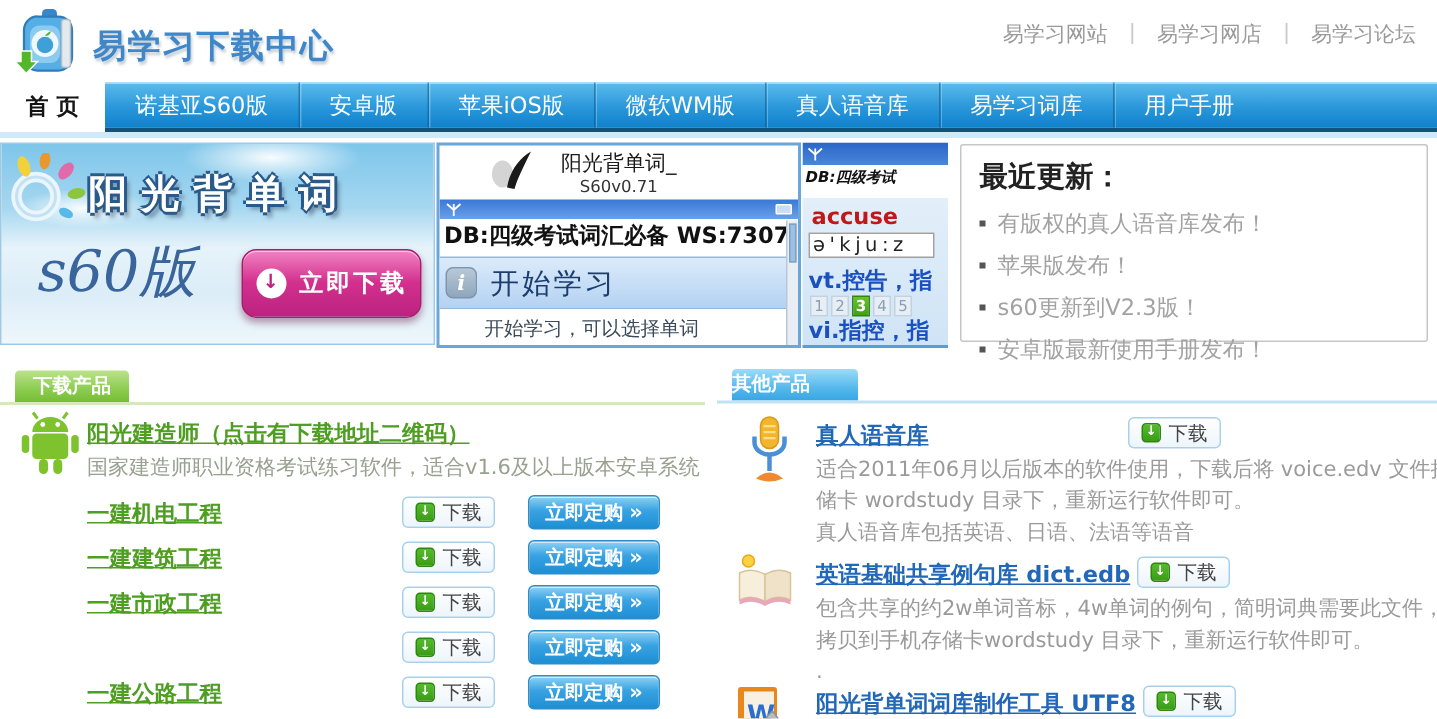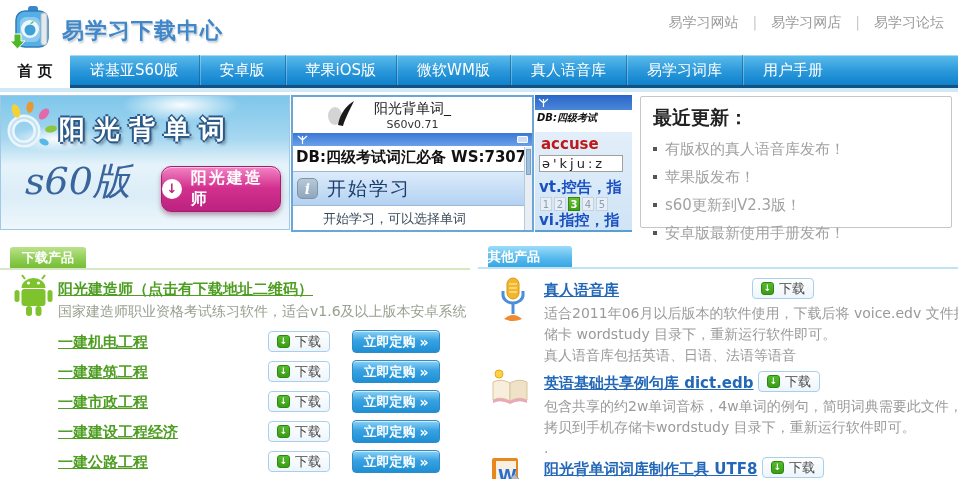--- a/index.html
+++ b/index.html
@@ -177,21 +177,21 @@
         <ellipse cx="27" cy="5" rx="3.5" ry="6" fill="#e89830" transform="rotate(8 27 5)"></ellipse>
         <ellipse cx="41" cy="12" rx="4" ry="6.5" fill="#e06aaa" transform="rotate(40 41 12)"></ellipse>
         <ellipse cx="48" cy="27" rx="3.5" ry="6" fill="#8cc63f" transform="rotate(80 48 27)"></ellipse>
         <ellipse cx="41" cy="40" rx="3" ry="5" fill="#58b8e8" transform="rotate(115 41 40)"></ellipse>
       </svg>
     </span>
     <div class="promo-title">阳光背单词</div>
     <div class="promo-edition">s60版</div>
     <div class="promo-btn">
       <span class="promo-btn-ico">↓</span>
-      <span class="promo-btn-label">阳光建造师</span>
+      <span class="promo-btn-label">立即下载</span>
     </div>
   </div>
 
   <div class="phone1">
     <div class="p1-header">
       <span class="p1-logo">
         <svg width="30" height="28" viewBox="0 0 30 28">
           <ellipse cx="10" cy="17" rx="7" ry="9" fill="#d4d4d4"></ellipse>
           <path d="M13 26 C15 14 22 6 29 2 C24 12 20 20 18 27 Z" fill="#1a1a1a"></path>
         </svg>
@@ -297,21 +297,20 @@
     <span class="btn-dl row-btn-pos">
         <span class="dl-ico">↓</span>
         <span>下载</span>
       </span>
     <span class="btn-order">
         <span>立即定购</span>
         <span class="order-arrow">»</span>
       </span>
   </div>
   <div class="dl-row" style="top:420px;">
-    <span class="dl-link">一建建设工程经济</span>
     <span class="btn-dl row-btn-pos">
         <span class="dl-ico">↓</span>
         <span>下载</span>
       </span>
     <span class="btn-order">
         <span>立即定购</span>
         <span class="order-arrow">»</span>
       </span>
   </div>
   <div class="dl-row" style="top:450px;">

